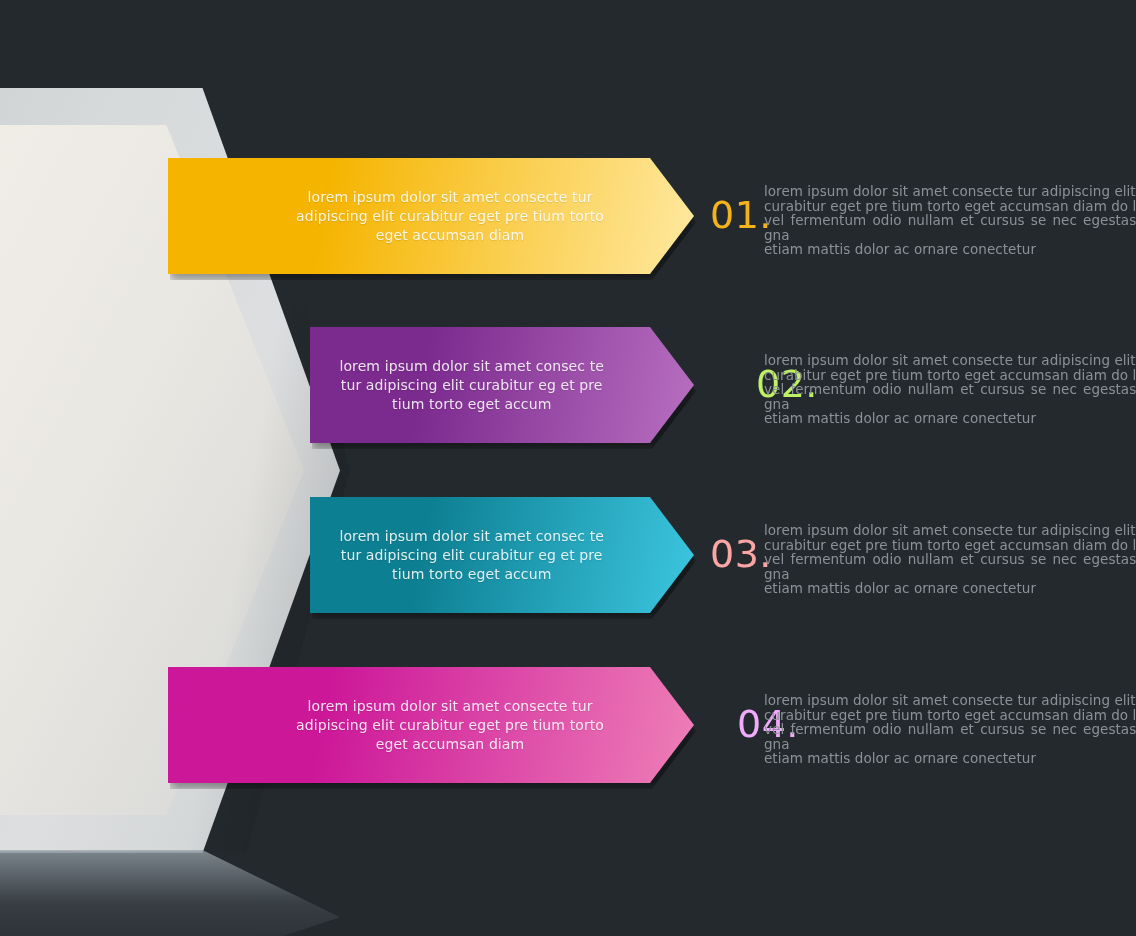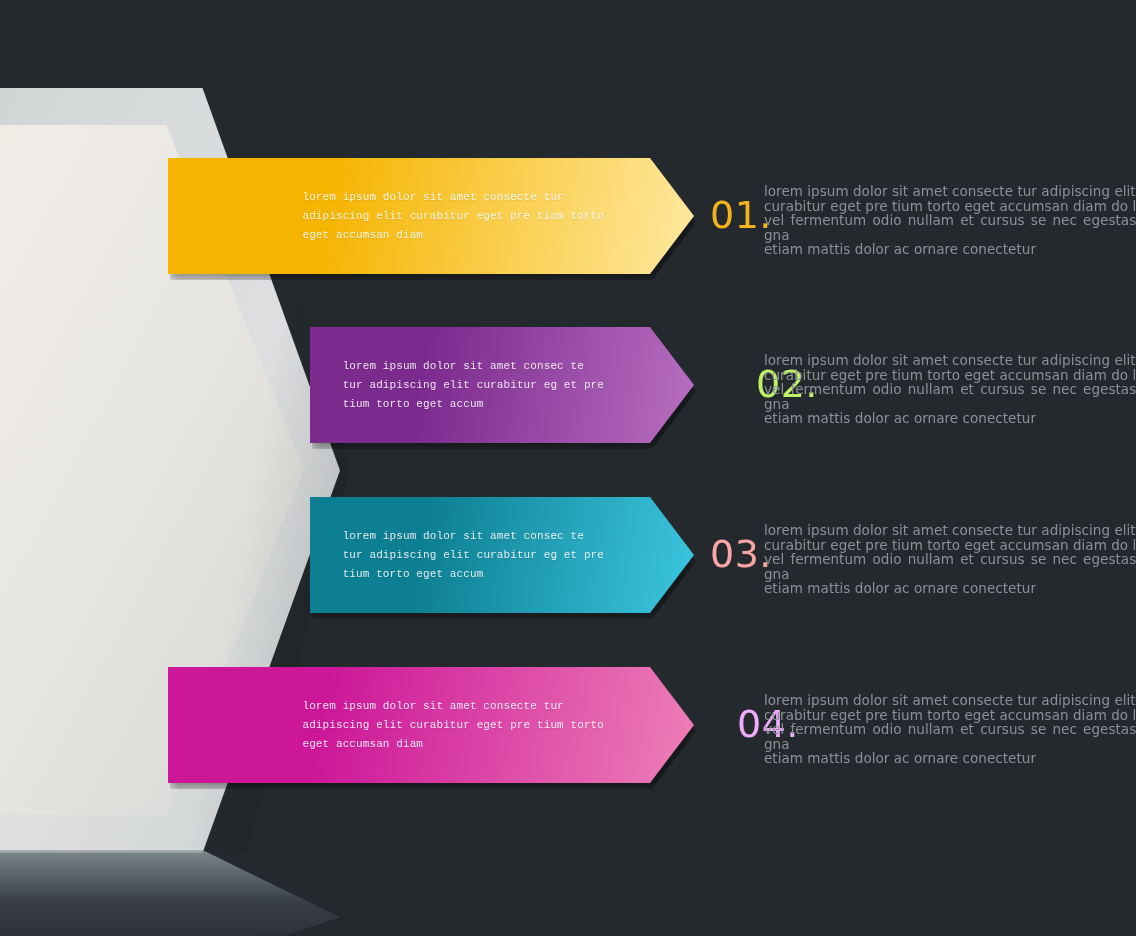--- a/index.html
+++ b/index.html
@@ -77,28 +77,27 @@
     position: absolute;
     height: 116px;
     -webkit-clip-path: polygon(0% 0%, calc(100% - 44px) 0%, 100% 50%, calc(100% - 44px) 100%, 0% 100%);
     clip-path: polygon(0% 0%, calc(100% - 44px) 0%, 100% 50%, calc(100% - 44px) 100%, 0% 100%);
     display: flex;
     align-items: center;
     justify-content: flex-end;
   }
   .arrow-text {
     color: rgba(255,255,255,0.88);
-    font-size: 11px;
+    font-size: 14px;
     line-height: 19px;
-    text-align: left;
+    text-align: center;
     letter-spacing: 0.1px;
     padding-right: 90px;
     white-space: pre-line;
     text-shadow: 0 1px 1px rgba(0,0,0,0.10);
-    font-family: Liberation Mono, monospace;
   }
   .arrow-shadow {
     position: absolute;
     height: 116px;
     -webkit-clip-path: polygon(0% 0%, calc(100% - 44px) 0%, 100% 50%, calc(100% - 44px) 100%, 0% 100%);
     clip-path: polygon(0% 0%, calc(100% - 44px) 0%, 100% 50%, calc(100% - 44px) 100%, 0% 100%);
     background: rgba(0,0,0,0.38);
     filter: blur(5px);
   }
 

